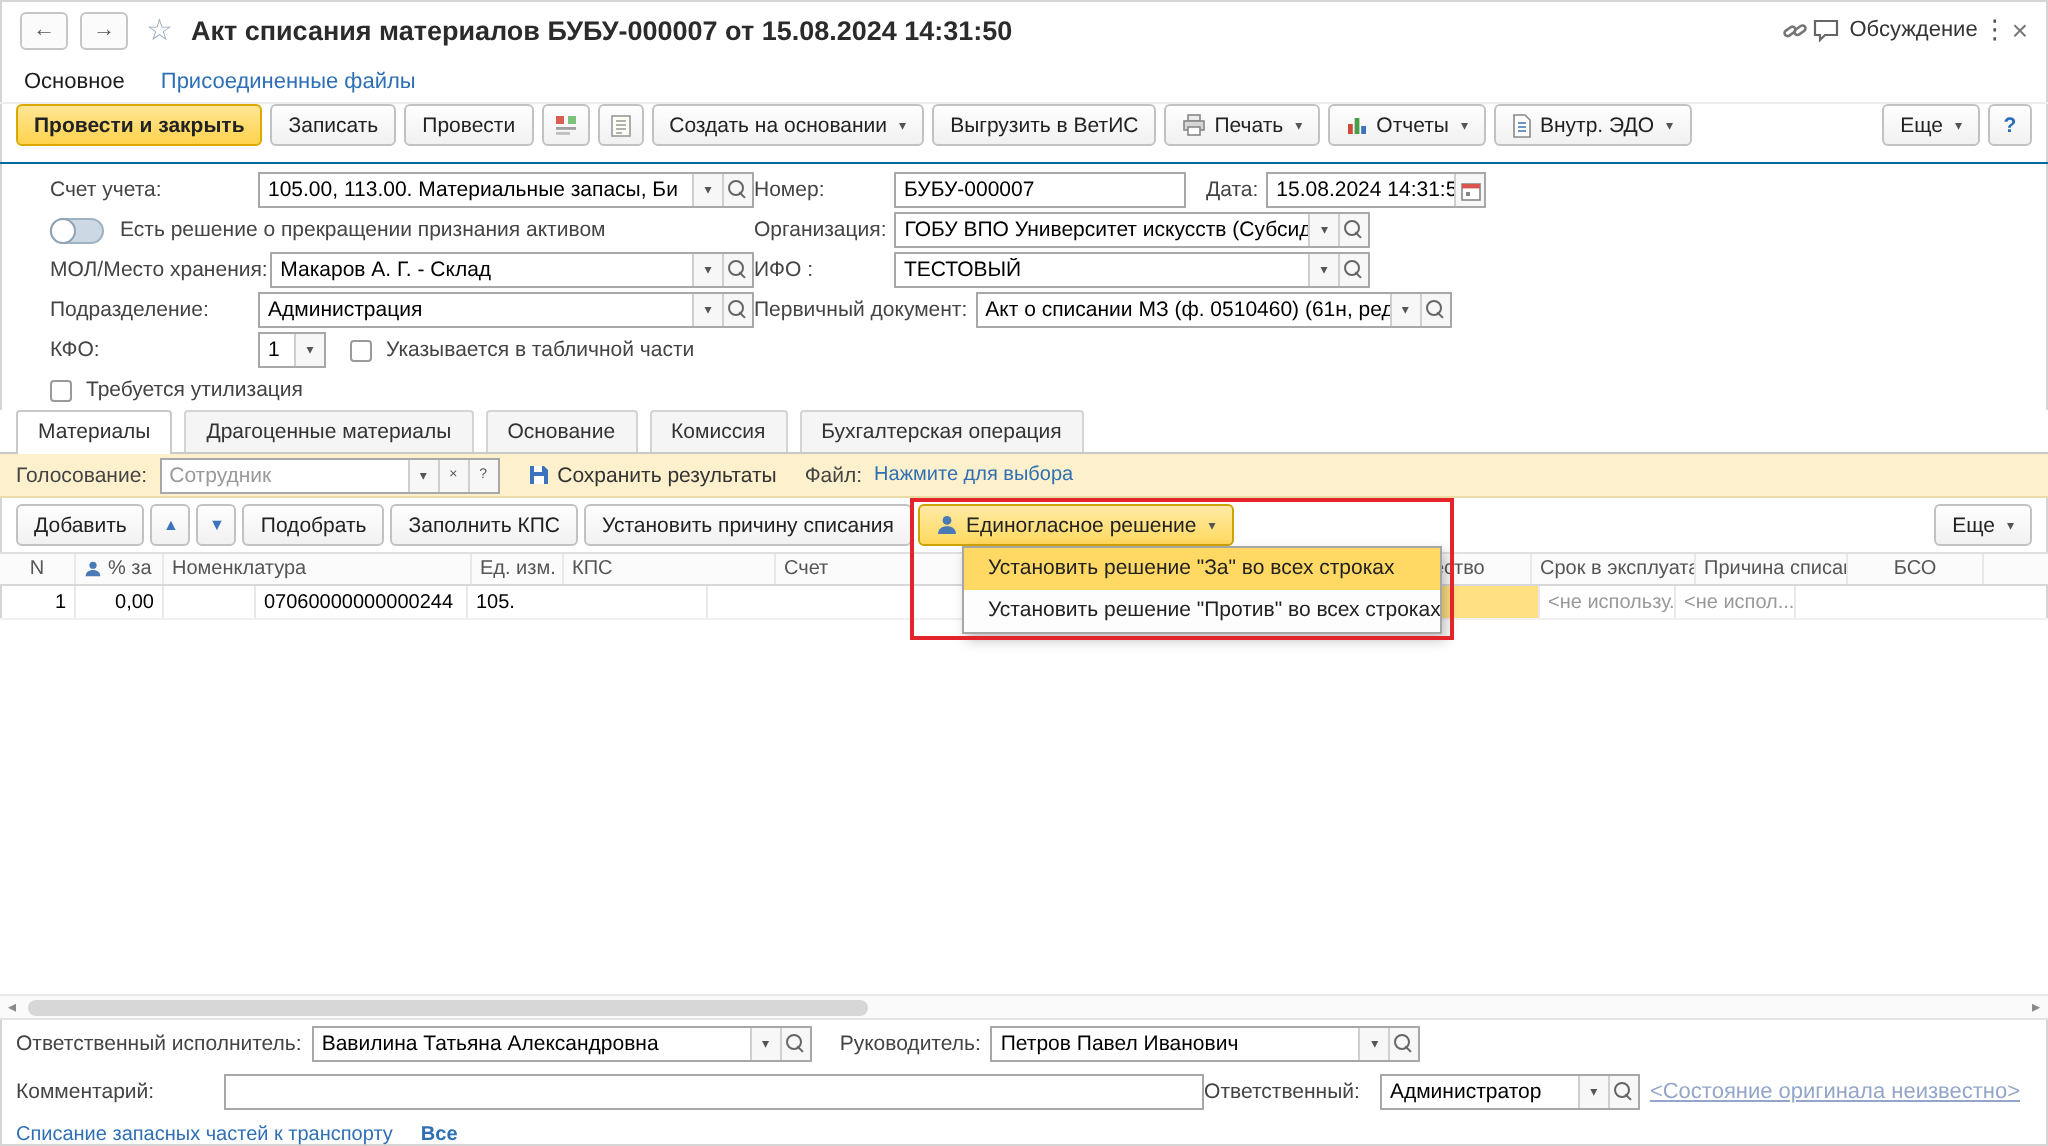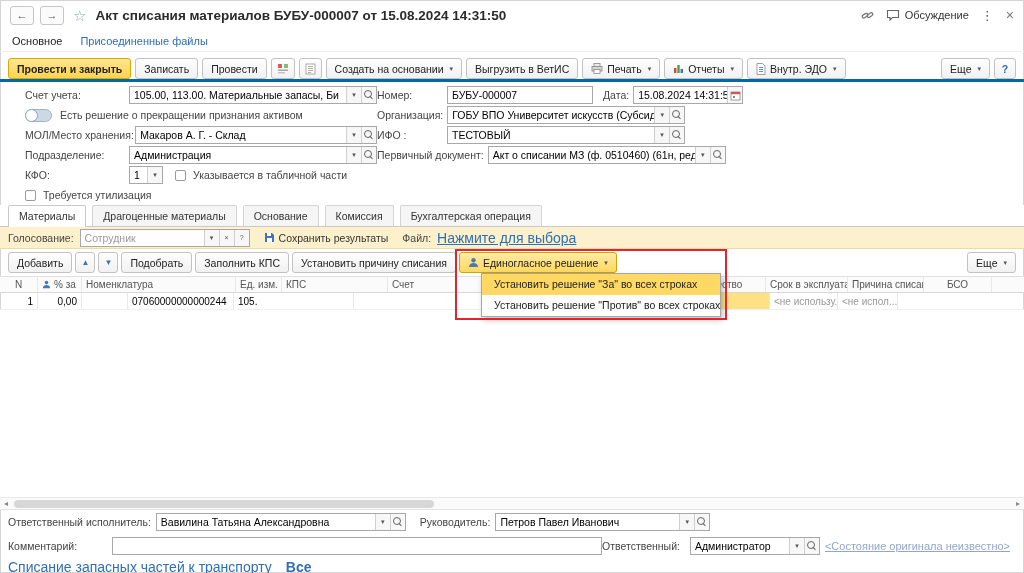--- a/index.html
+++ b/index.html
@@ -7,32 +7,32 @@
   .app{position:relative;width:1024px;height:573px;background:#fff;overflow:hidden;
        font-family:"Liberation Sans","DejaVu Sans",sans-serif;font-size:11px;color:#222;
        box-shadow:inset 0 0 0 1px #d5d5d5;cursor:default}
 
   
   .titlebar{height:30px;display:flex;align-items:center;gap:6px;padding:0 10px}
   .navbtn{width:24px;height:19px;border:1px solid #c6c6c6;border-radius:3px;background:#fbfbfb;
           color:#555;font-size:11px;display:inline-flex;align-items:center;justify-content:center}
   .star{color:#93a7bd;font-size:15px;margin:0 3px;line-height:1}
   .title{font-size:13.5px;font-weight:bold;color:#2b2b2b;white-space:nowrap}
-  .tright{margin-left:auto;display:flex;align-items:center;gap:12px}
+  .tright{margin-left:auto;display:flex;align-items:center;gap:2px}
   .discuss{display:flex;align-items:center;gap:5px;color:#333}
   .dots{font-size:13px;color:#555}
   .closex{font-size:14px;color:#777}
 
   
   .navtabs{height:22px;display:flex;align-items:center;gap:18px;padding:0 12px;border-bottom:1px solid #eee}
   .navtab{color:#1b1b1b}
   .navlink{color:#2e6fb5;}
 
   
-  .cmdbar{height:30px;display:flex;align-items:flex-end;gap:4px;padding:0 8px;border-bottom:3px solid #0369a1}
+  .cmdbar{height:30px;display:flex;align-items:flex-start;gap:4px;padding:0 8px;border-bottom:1px solid #0369a1}
   .btn{height:21px;display:inline-flex;align-items:center;gap:4px;padding:0 8px;border:1px solid #c2c2c2;
        border-radius:3px;background:linear-gradient(#fefefe,#f1f1f1);font-size:10.5px;color:#222;white-space:nowrap}
   .btn.yellow{background:linear-gradient(#ffe693,#ffd34d);border-color:#dca900;font-weight:bold}
   .btn.ico{padding:0 5px}
   .btn.sm{width:20px;justify-content:center;padding:0}
   .btn.help{color:#2b6cb8;font-weight:bold;width:22px;justify-content:center}
   .btn.open{background:linear-gradient(#ffeaa6,#ffd95e);border-color:#cfa400}
   .chev{font-size:7px;color:#555;margin-left:2px}
   .bluearrow{color:#3b74bc;font-size:8px}
   .spacer{flex:1}
@@ -65,21 +65,21 @@
 
   
   .tabstrip{height:22px;display:flex;align-items:flex-end;gap:6px;padding:0 8px;border-bottom:1px solid #c9c9c9;background:#fff}
   .tab{height:21px;line-height:20px;padding:0 10px;font-size:10.5px;color:#333;border:1px solid #d4d4d4;
        border-bottom:none;background:#f5f5f5;border-radius:2px 2px 0 0}
   .tab.active{background:#fff;margin-bottom:-1px;height:22px;border-color:#c9c9c9;position:relative}
 
   
   .voting{height:22px;background:#fdf1cd;display:flex;align-items:center;gap:6px;padding:0 8px;border-bottom:1px solid #ecdba6}
   .flatbtn{display:inline-flex;align-items:center;gap:4px;background:none;border:none;font-size:10.5px;color:#333;margin-left:8px}
-  .link{color:#2e6fb5;text-decoration:underline;font-size:14px}
+  .link{color:#2e6fb5;font-size:10px}
 
   
   .tbar{height:27px;display:flex;align-items:center;gap:3px;padding:0 8px}
   .unwrap{position:relative;display:inline-flex}
   .menu{position:absolute;left:22px;top:21px;width:240px;background:#fdfdfd;border:1px solid #a6a6a6;
         box-shadow:2px 3px 6px rgba(0,0,0,.25);z-index:30}
   .mitem{height:21px;line-height:21px;padding:0 12px;font-size:10.5px;color:#222;white-space:nowrap;overflow:hidden}
   .mitem.sel{background:#ffd964}
   .redbox{position:absolute;left:-4px;top:-3px;width:272px;height:71px;border:2px solid #e3242b;z-index:40;pointer-events:none}
 

